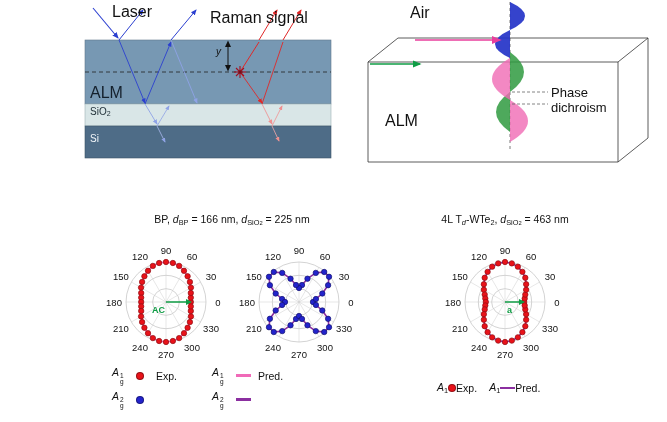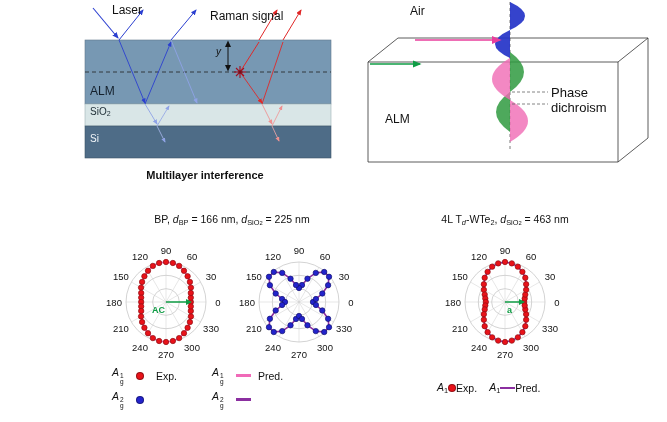--- a/index.html
+++ b/index.html
@@ -1,19 +1,19 @@
 <!DOCTYPE html>
 <html><head>
 <meta charset="utf-8">
 <style>
   html,body{margin:0;padding:0;background:#fff}
   #canvas{position:relative;width:667px;height:422px;background:#fff;overflow:hidden;
           font-family:"Liberation Sans",sans-serif;color:#111}
   .abs{position:absolute}
-  .lbl{font-size:12px;white-space:nowrap}
+  .lbl{font-size:16px;white-space:nowrap}
   .small{font-size:13px;line-height:1.15}
   .caption{font-weight:bold;font-size:11px;text-align:center;white-space:nowrap}
   .title{font-size:10.5px;text-align:center;white-space:nowrap}
   .seg-i{font-style:italic}
   .seg-sub{font-size:70%;vertical-align:-18%}
   .seg-sub-i{font-size:70%;vertical-align:-18%;font-style:italic}
   .seg-subsub{font-size:55%;vertical-align:-30%}
   .stack{display:inline-flex;flex-direction:column;align-items:flex-start;font-size:62%;
          line-height:.95;vertical-align:-28%;margin-left:1px}
   .stack > span{display:block}
@@ -90,21 +90,20 @@
       <polygon points="173,71.5 170,65 176,65" fill="#111"></polygon>
     </g>
   </svg>
 
   <div class="abs lbl" style="left:112px;top:3px">Laser</div>
   <div class="abs lbl" style="left:210px;top:9px">Raman signal</div>
   <div class="abs lbl seg-i" style="left:216px;top:46px;font-size:10px">y</div>
   <div class="abs lbl" style="left:90px;top:84px;color:#14202c">ALM</div>
   <div class="abs lbl" style="left:90px;top:106px;font-size:10px;color:#1c2c34"><span>SiO</span><span class="seg-sub">2</span></div>
   <div class="abs lbl white" style="left:90px;top:133px;font-size:10px">Si</div>
-  <div class="abs caption" style="left:55px;top:169px;width:300px">Multilayer interference</div>
 
   <svg class="abs" style="left:350px;top:0" width="317" height="168">
     <defs>
       <marker id="mP" markerWidth="7" markerHeight="7" refX="5" refY="2.5" orient="auto">
         <path d="M0,0L6,2.5L0,5Z" fill="#e83e9c"></path>
         </marker>
       <marker id="mG" markerWidth="7" markerHeight="7" refX="5" refY="2.5" orient="auto">
         <path d="M0,0L6,2.5L0,5Z" fill="#0f9d45"></path>
         </marker>
     </defs>

